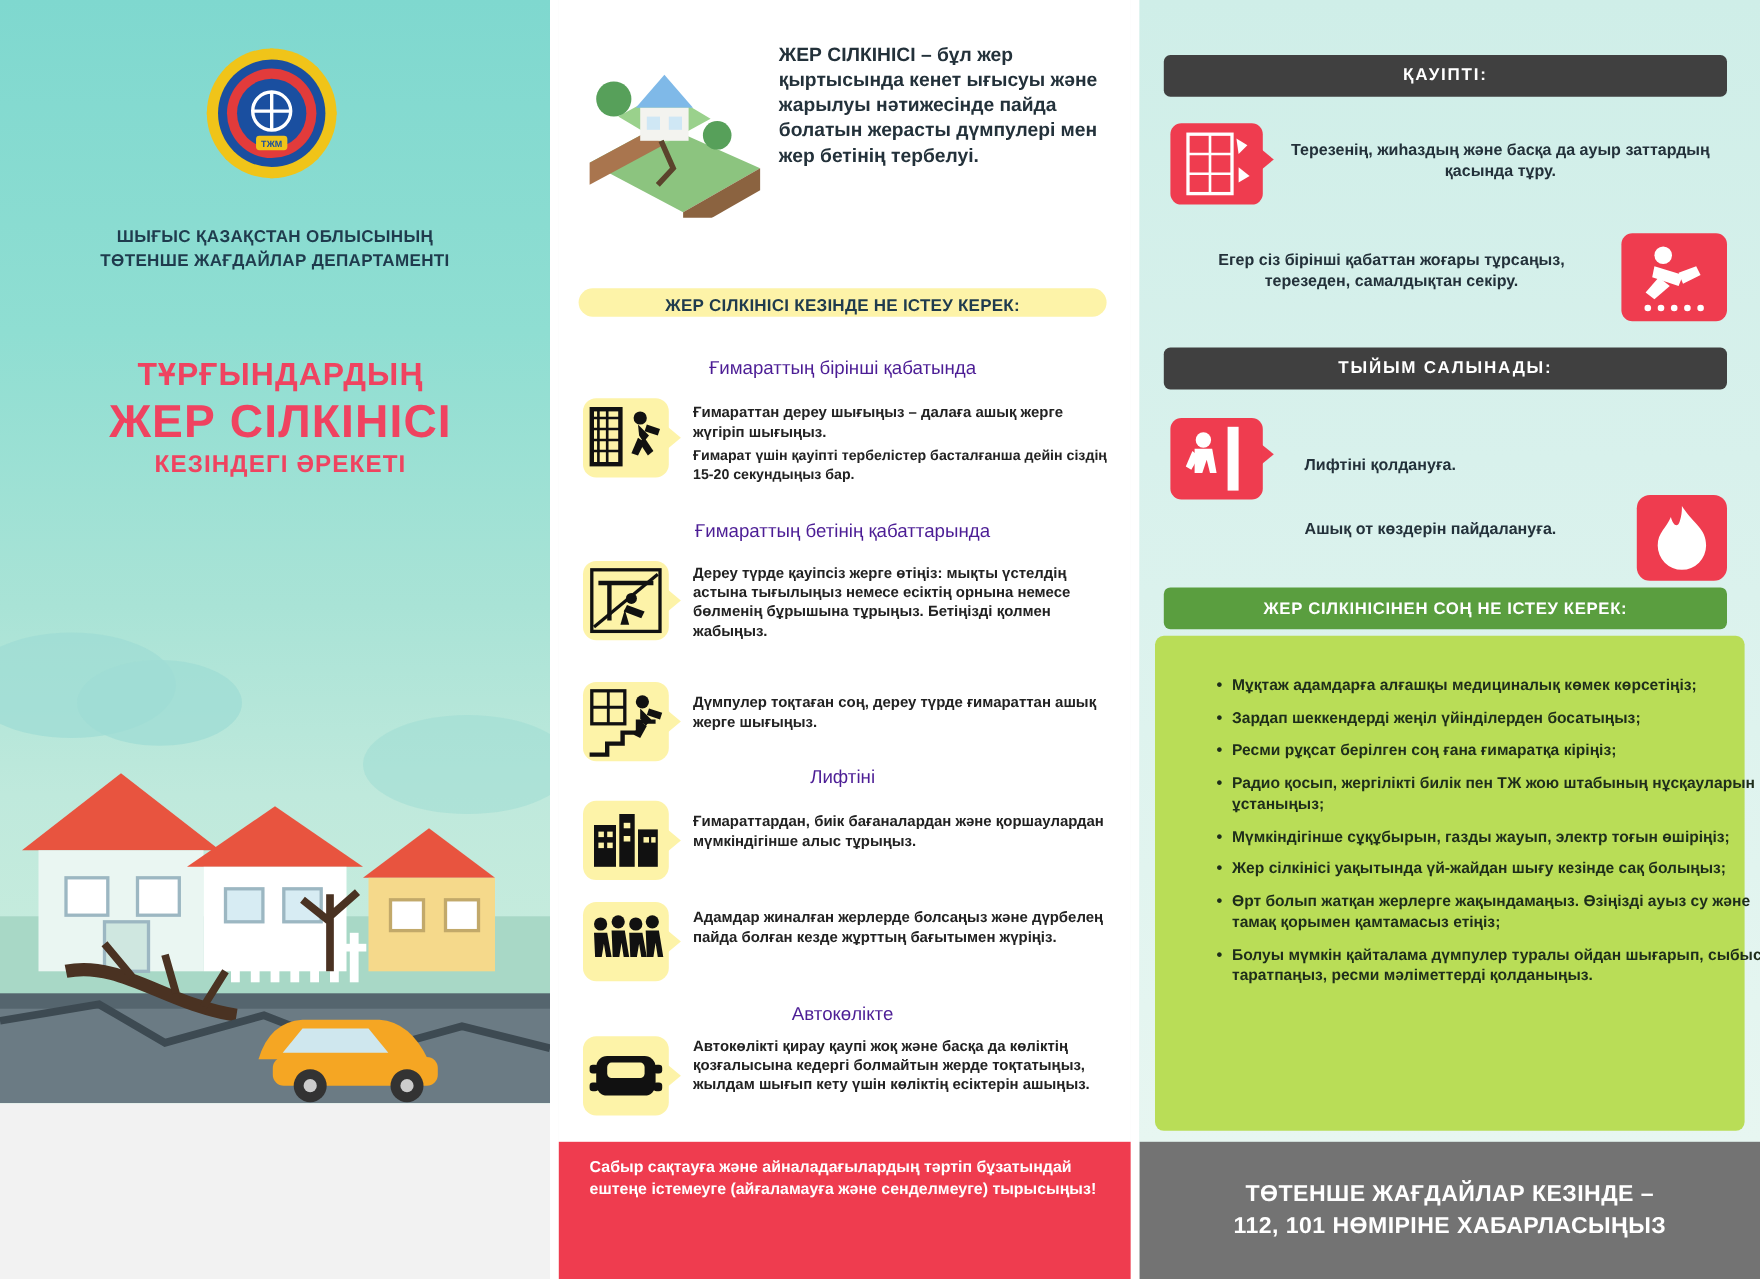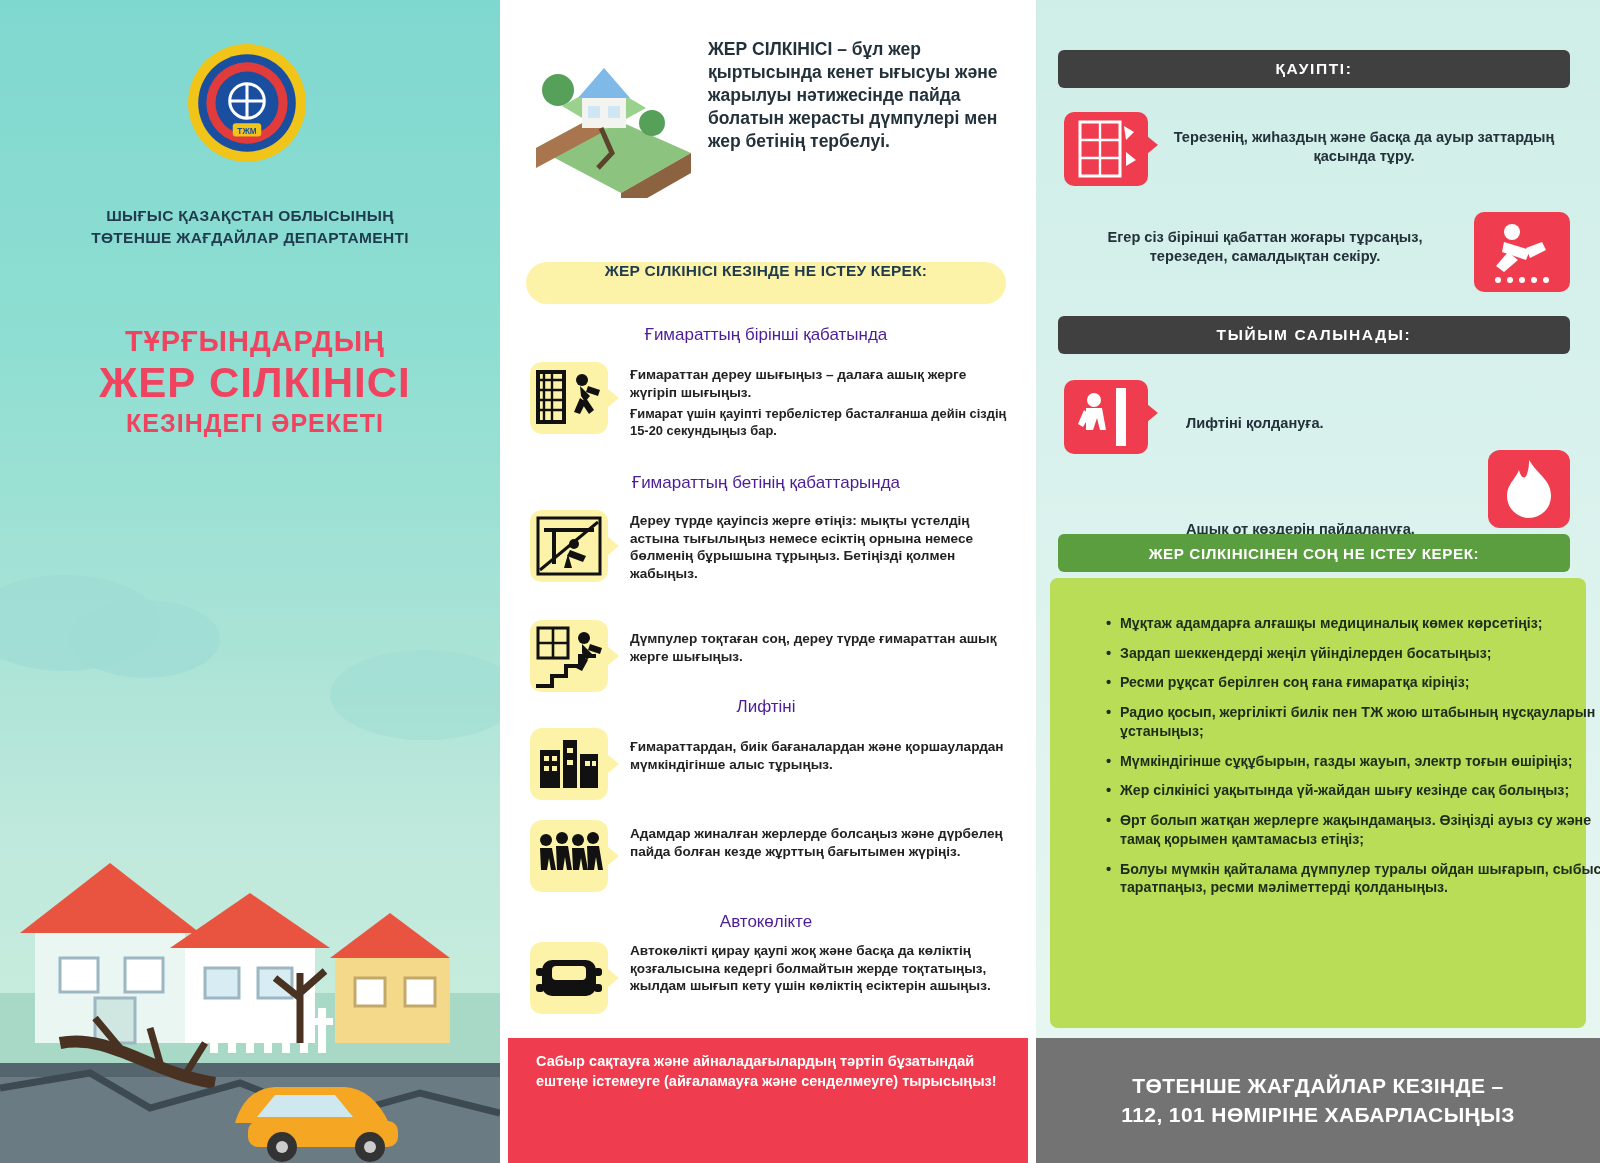--- a/index.html
+++ b/index.html
@@ -1,39 +1,39 @@
 <!DOCTYPE html>
 <html lang="kk"><head>
 <meta charset="utf-8">
 <style>
   html,body{margin:0;padding:0;background:#ffffff;}
   body{width:1600px;height:1163px;font-family:"Liberation Sans",sans-serif;overflow:hidden;}
   .page{position:relative;width:1600px;height:1163px;background:#f2f2f2;}
 
   
-  .panel-left{position:absolute;left:0;top:0;width:500px;height:1163px;
+  .panel-left{position:absolute;left:0;top:0;width:500px;height:1003px;
      background:linear-gradient(180deg,#7fd8cf 0%,#8fded2 30%,#a9e3d6 55%,#bfe9dc 72%,#cdeede 100%);
      overflow:hidden;}
   .emblem{position:absolute;left:186px;top:42px;width:122px;height:122px;}
   .dept-text{position:absolute;left:50px;top:205px;width:400px;text-align:center;
      font-size:15.5px;font-weight:bold;color:#1f3b4d;line-height:1.45;letter-spacing:.3px;}
   .title-block{position:absolute;left:40px;top:325px;width:430px;text-align:center;}
   .t1{font-size:29px;font-weight:bold;color:#ef4360;letter-spacing:1px;line-height:1.15;}
   .t2{font-size:42px;font-weight:bold;color:#ef4360;letter-spacing:1px;line-height:1.1;margin:2px 0 2px;}
-  .t3{font-size:25px;font-weight:bold;color:#ef4360;letter-spacing:1px;line-height:1.15;}
+  .t3{font-size:22px;font-weight:bold;color:#ef4360;letter-spacing:1px;line-height:1.15;}
   .cloud{position:absolute;border-radius:50%;background:#9fdcd4;opacity:.75;}
   .houses{position:absolute;left:0;bottom:0;width:500px;height:420px;}
 
   
   .panel-center{position:absolute;left:508px;top:0;width:520px;height:1163px;background:#ffffff;}
   .quake-illus{position:absolute;left:18px;top:28px;width:170px;height:170px;}
   .intro{position:absolute;left:200px;top:38px;width:300px;font-size:17.5px;font-weight:bold;
      color:#23313a;line-height:1.32;}
-  .ribbon{position:absolute;left:18px;top:262px;width:480px;height:42px;background:#fdf3a8;
-     border-radius:21px;display:flex;align-items:flex-start;justify-content:center;}
+  .ribbon{position:absolute;left:18px;top:262px;width:480px;height:26px;background:#fdf3a8;
+     border-radius:21px;display:flex;align-items:flex-end;justify-content:center;}
   .ribbon span{font-size:15.5px;font-weight:bold;color:#1f3b4d;letter-spacing:.2px;}
   .sub-h{position:absolute;font-size:17px;font-weight:normal;color:#4c1d95;text-align:center;width:480px;left:18px;}
   .blk{position:absolute;}
   .blk .txt{font-size:13.6px;font-weight:bold;color:#222;line-height:1.3;}
   .blk .txt.small{font-size:12.9px;font-weight:bold;}
   .icon-box{position:absolute;width:78px;height:72px;background:#fdf3a8;border-radius:12px;}
   .icon-box::after{content:"";position:absolute;right:-11px;top:26px;border-top:10px solid transparent;
      border-bottom:10px solid transparent;border-left:12px solid #fdf3a8;}
   .footer-red{position:absolute;left:508px;top:1038px;width:520px;height:125px;background:#ef3c4f;}
   .footer-red p{margin:0;padding:14px 28px 0;color:#fff;font-size:14.5px;font-weight:bold;
@@ -347,21 +347,21 @@
         <path d="M20 30 l-6 14 5 3 7 -12z"></path>
       </svg>
     </div>
     <div class="rtxt" style="left:150px;top:414px;width:300px;">Лифтіні қолдануға.</div>
 
     <div class="red-icon" style="left:452px;top:450px;width:82px;height:78px;border-radius:12px;">
       <svg viewBox="0 0 82 78" width="82" height="78" fill="#fff">
         <path d="M41 10 c10 16 22 20 22 36 a22 22 0 0 1 -44 0 c0 -12 8 -16 12 -26 c2 8 6 10 8 4 c2 -6 2 -10 2 -14z"></path>
       </svg>
     </div>
-    <div class="rtxt" style="left:150px;top:472px;width:296px;margin-top:48px;">Ашық от көздерін пайдалануға.</div>
+    <div class="rtxt" style="left:150px;top:472px;width:296px;">Ашық от көздерін пайдалануға.</div>
 
     <div class="hdr-green" style="left:22px;top:534px;width:512px;">
       <span>ЖЕР СІЛКІНІСІНЕН СОҢ НЕ ІСТЕУ КЕРЕК:</span>
     </div>
 
     <div class="green-box"></div>
     <ul class="green-list">
       <li>Мұқтаж адамдарға алғашқы медициналық көмек көрсетіңіз;</li>
       <li>Зардап шеккендерді жеңіл үйінділерден босатыңыз;</li>
       <li>Ресми рұқсат берілген соң ғана ғимаратқа кіріңіз;</li>

